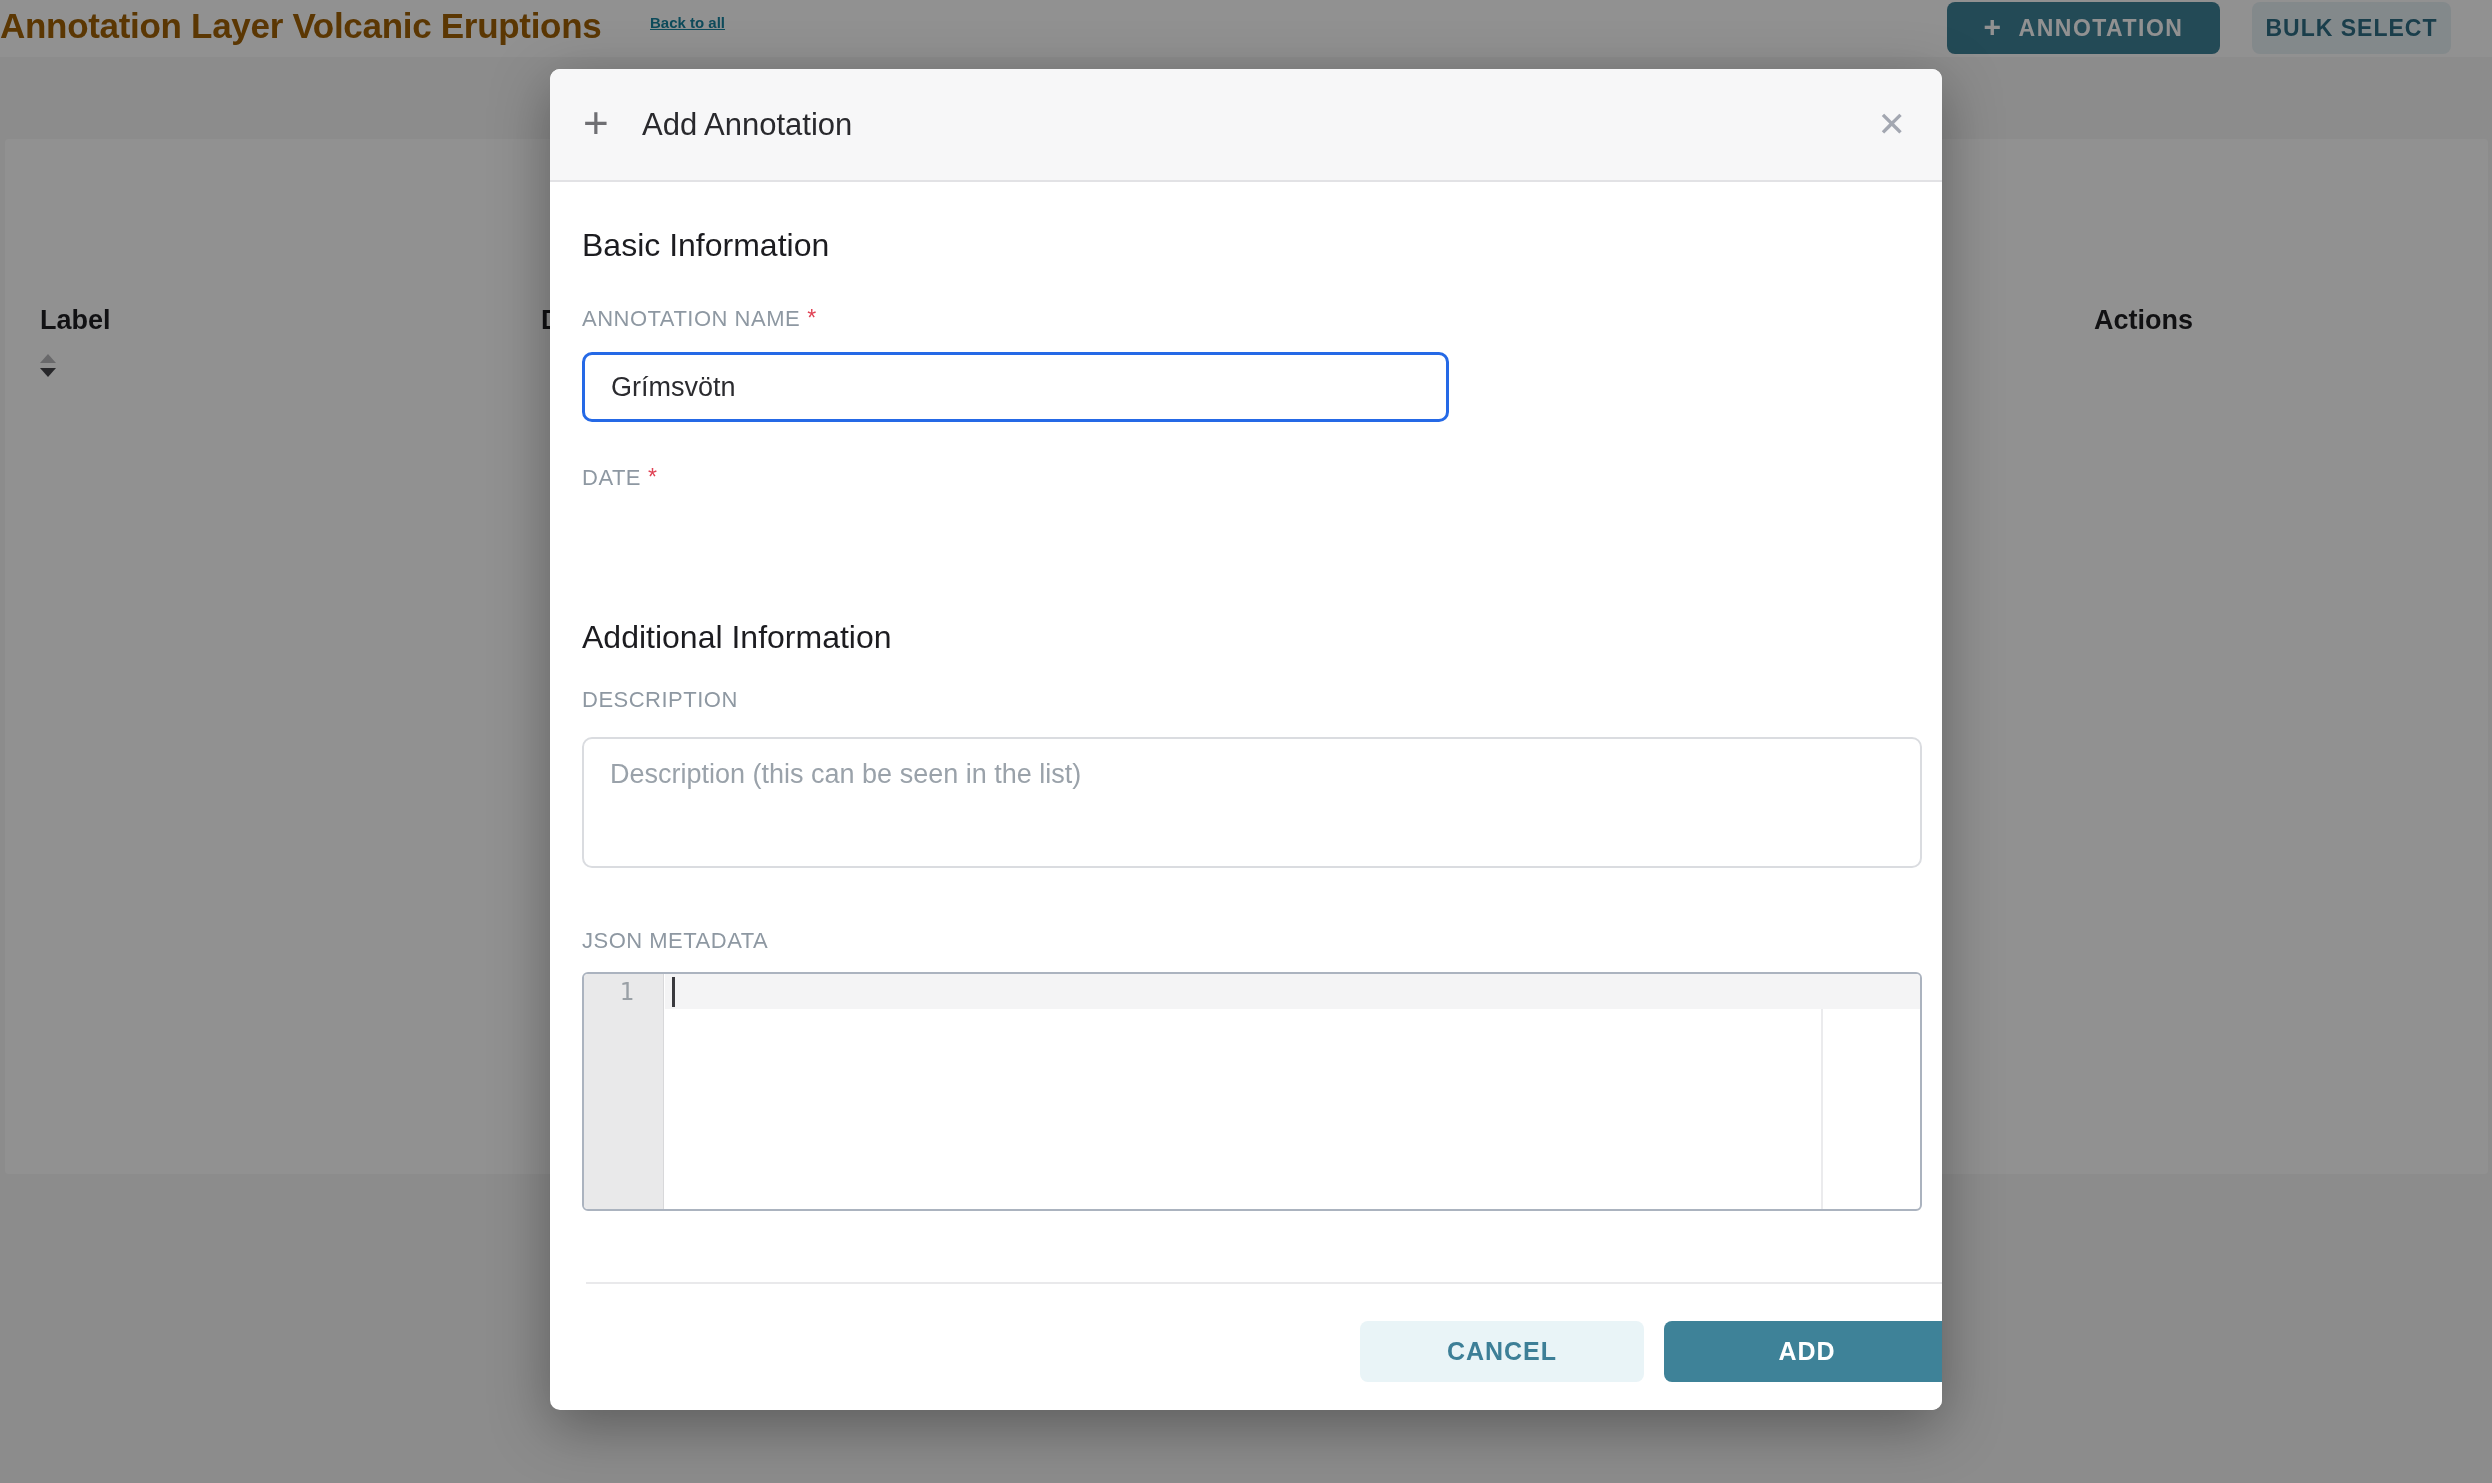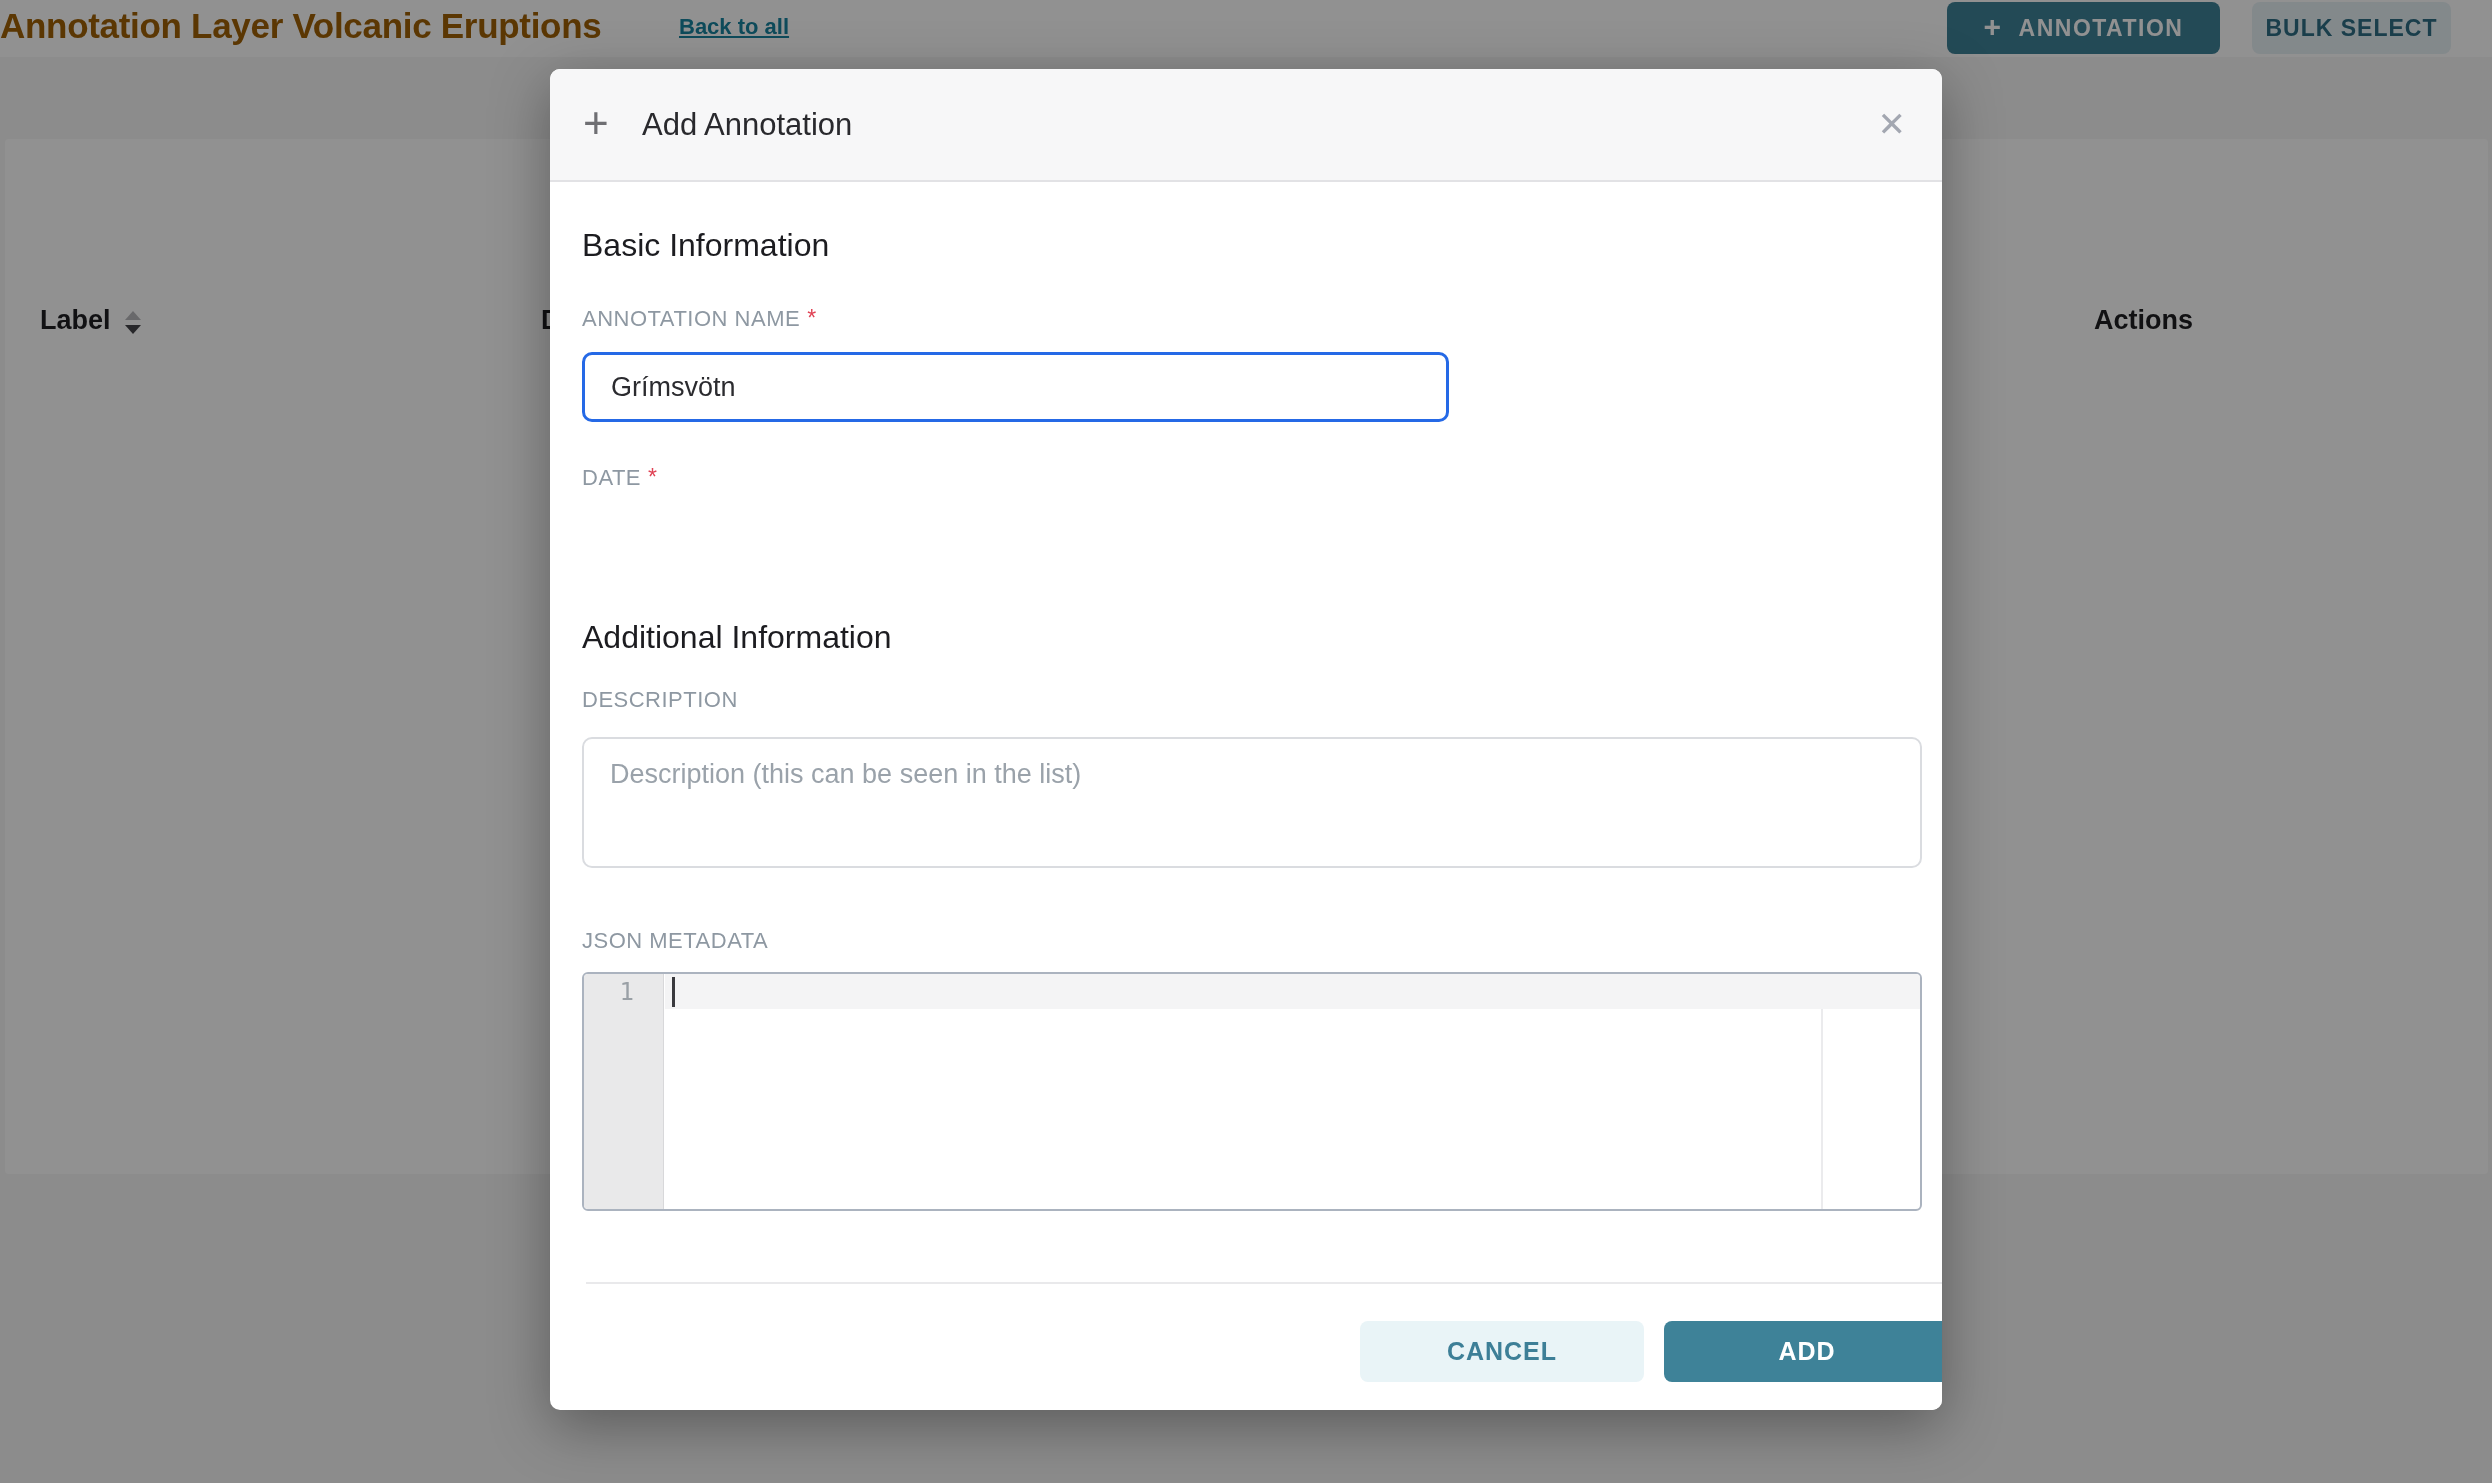--- a/index.html
+++ b/index.html
@@ -3,31 +3,31 @@
 <meta charset="utf-8">
 <style>
   * { margin:0; padding:0; box-sizing:border-box; }
   html,body { width:2493px; height:1483px; }
   body { font-family:"Liberation Sans", sans-serif; background:#f7f7f7; }
   .stage { position:relative; width:2493px; height:1483px; overflow:hidden; background:var(--page-bg,#f7f7f7); }
 
   
   .app-header { position:absolute; left:0; top:0; width:100%; height:57px; background:#ffffff; }
   .page-title { position:absolute; left:0; top:6px; font-size:35px; font-weight:700; color:#a16207; letter-spacing:-0.3px; }
-  .back-link { position:absolute; left:650px; top:14px; font-size:22px; font-weight:600; color:var(--link,#1985a0); text-decoration:underline; cursor:pointer;margin-left:29px; }
+  .back-link { position:absolute; left:650px; top:14px; font-size:15px; font-weight:600; color:var(--link,#1985a0); text-decoration:underline; cursor:pointer; }
 
   .btn-annotation { position:absolute; left:1947px; top:2px; width:273px; height:52px; background:var(--primary,#3e8298);
     border:none; border-radius:8px; color:#ffffff; font-size:23px; font-weight:600; letter-spacing:1.5px;
     display:flex; align-items:center; justify-content:center; gap:16px; font-family:inherit; cursor:pointer; }
   .btn-annotation .plus { font-size:30px; font-weight:700; margin-top:-3px; }
   .btn-bulk { position:absolute; left:2252px; top:2px; width:199px; height:52px; background:#e7f1f5; border:none;
     border-radius:8px; color:#2e6e85; font-size:23px; font-weight:600; letter-spacing:1px; font-family:inherit; cursor:pointer; }
 
   .card { position:absolute; left:5px; top:139px; width:2483px; height:1035px; background:#ffffff; border-radius:4px; }
-  .col-label { position:absolute; left:35px; top:166px; font-size:27px; font-weight:600; color:#1f1f23; display:flex; align-items:center; gap:14px; cursor:pointer; }
+  .col-label { position:absolute; left:35px; top:166px; font-size:27px; font-weight:600; color:#1f1f23; display:flex; gap:14px; cursor:pointer;flex-direction:column; }
   .sort-icon { display:inline-flex; flex-direction:column; gap:5px; margin-top:4px; }
   .sort-icon .up { width:0; height:0; border-left:8px solid transparent; border-right:8px solid transparent; border-bottom:9px solid #b9b9bc; }
   .sort-icon .down { width:0; height:0; border-left:8px solid transparent; border-right:8px solid transparent; border-top:9px solid #45454a; }
   .col-d { position:absolute; left:536px; top:166px; font-size:27px; font-weight:600; color:#1f1f23; }
   .col-actions { position:absolute; left:2089px; top:166px; font-size:27px; font-weight:600; color:#1f1f23; }
 
   
   .overlay { position:absolute; inset:0; background:rgba(0,0,0,0.43); z-index:10; }
 
   

